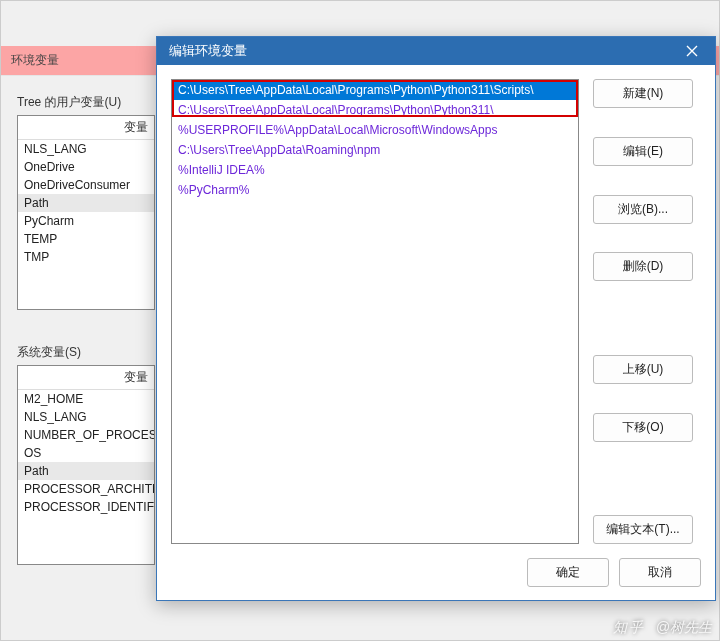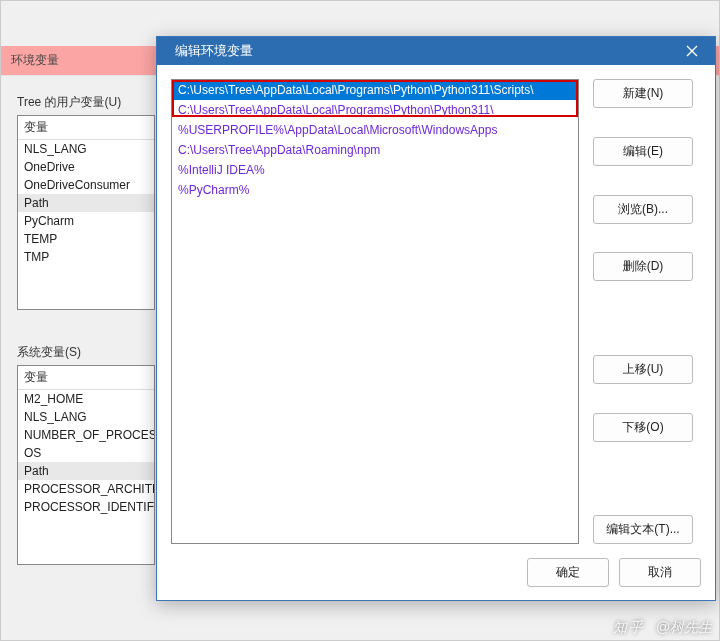--- a/index.html
+++ b/index.html
@@ -42,20 +42,21 @@
       border: 1px solid #888;
       height: 195px;
       width: 138px;
       overflow: hidden;
     }
     .var-list-sys { height: 200px; }
     .var-header {
       padding: 3px 6px;
       border-bottom: 1px solid #ddd;
       color: #333;
+      text-align: right;
     }
     .var-item {
       padding: 2px 6px;
       color: #222;
       white-space: nowrap;
       cursor: default;
     }
     .var-item.sel { background: #e8e8e8; }
     .bg-buttons {
       position: absolute;
@@ -86,21 +87,21 @@
       box-shadow: 0 4px 18px rgba(0,0,0,0.28);
       display: flex;
       flex-direction: column;
     }
     .dlg-titlebar {
       background: #2c6db1;
       color: #fff;
       height: 28px;
       display: flex;
       align-items: center;
-      padding: 0 4px 0 18px;
+      padding: 0 4px 0 12px;
       font-size: 13px;
     }
     .dlg-titlebar .title { flex: 1; }
     .close-btn {
       width: 38px; height: 24px;
       display: flex; align-items: center; justify-content: center;
       cursor: pointer;
       color: #fff;
     }
     .dlg-body {

